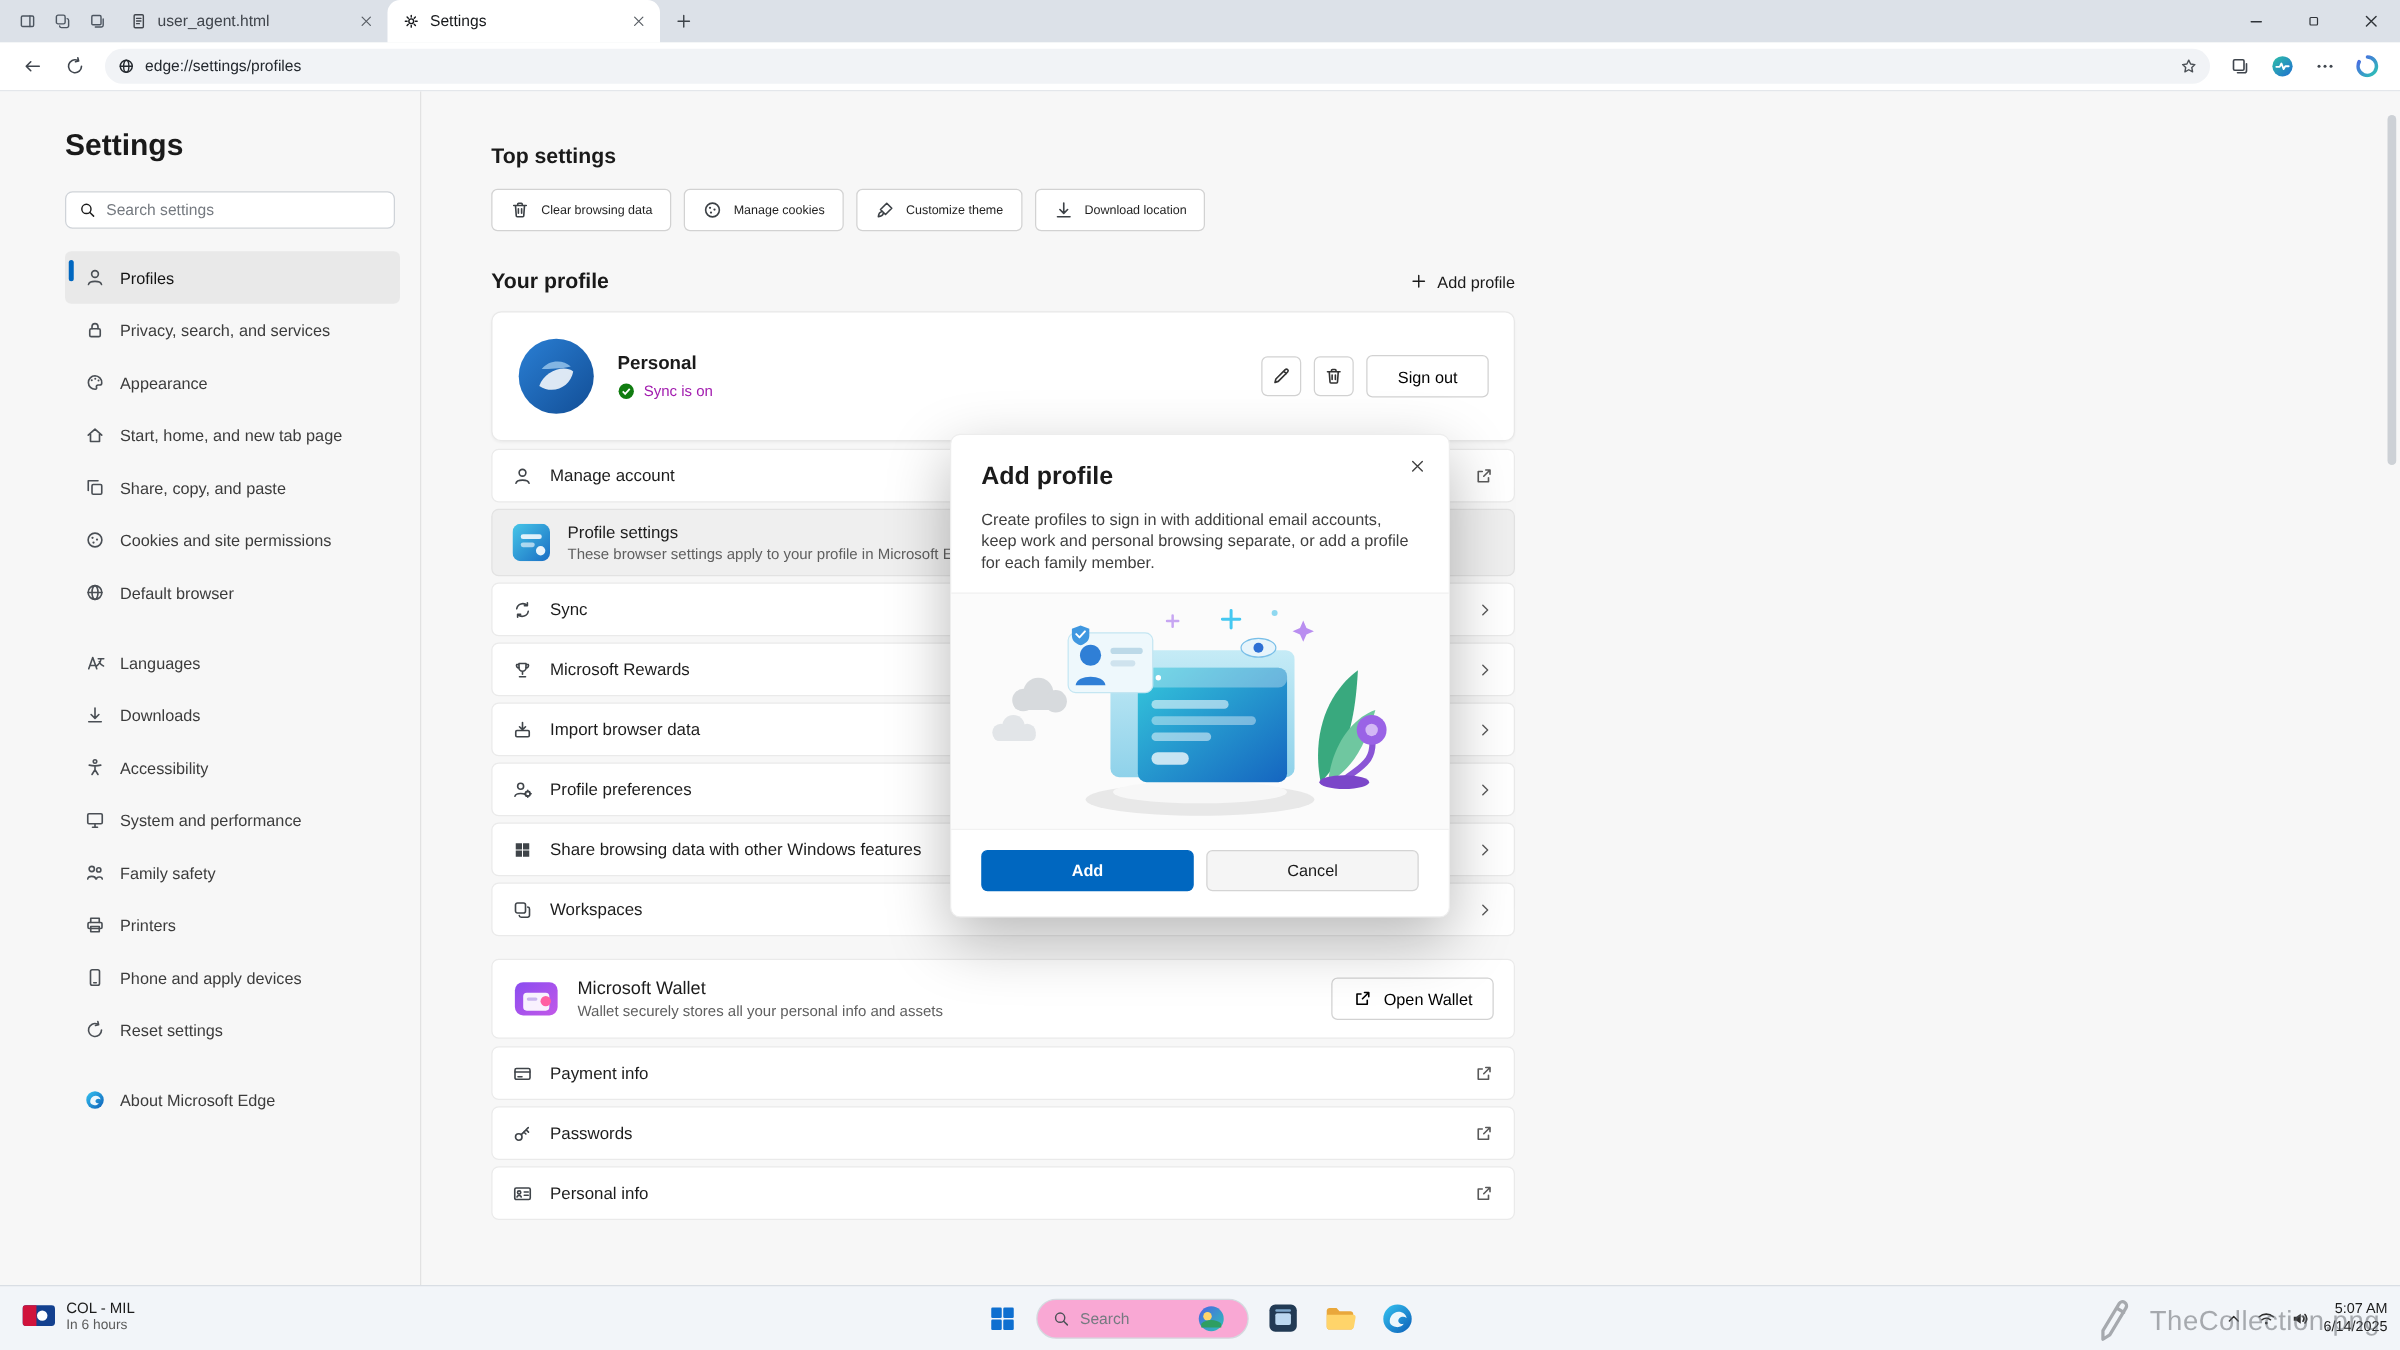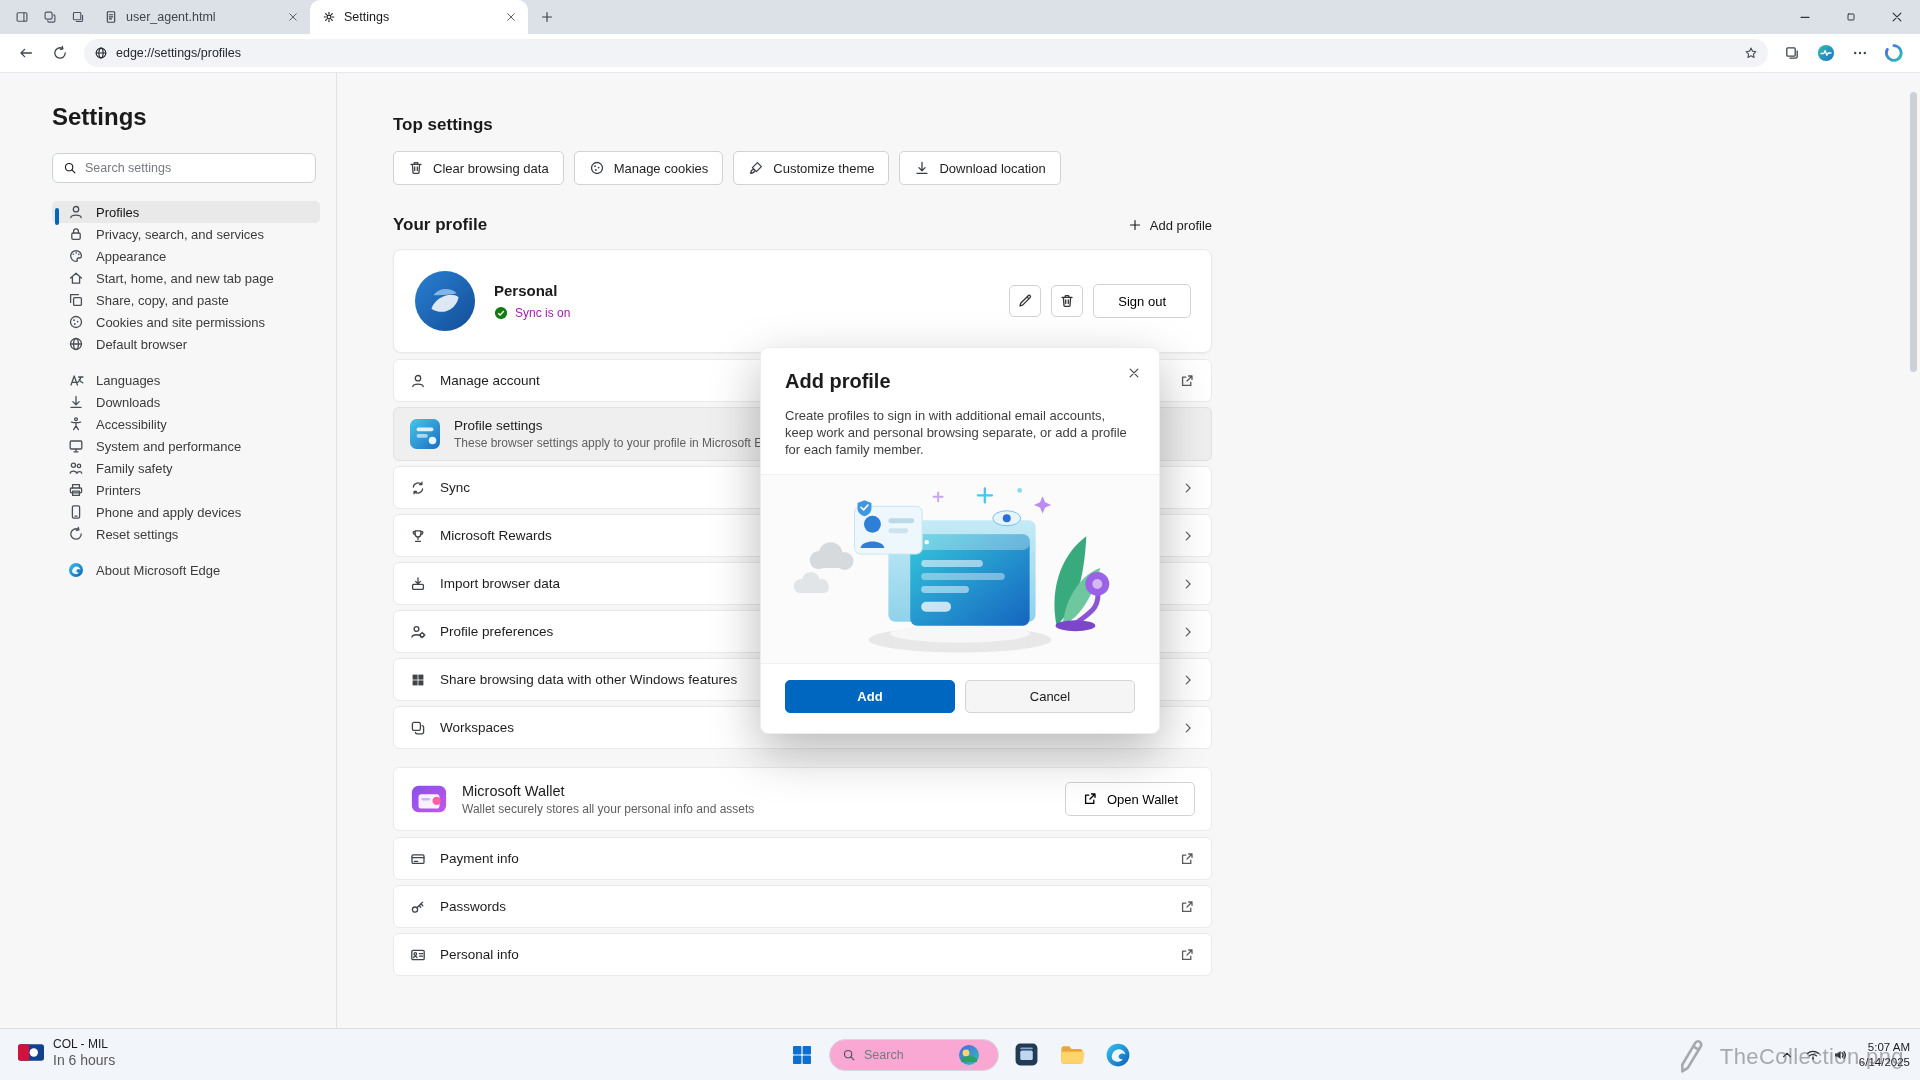--- a/index.html
+++ b/index.html
@@ -22,29 +22,29 @@
 .addressbar{flex:1;height:28px;background:#f1f3f6;border-radius:14px;display:flex;align-items:center;padding:0 10px;gap:8px;margin:0 6px;font-size:12.5px;color:#24292f}
 .addressbar .url{flex:1;white-space:nowrap;overflow:hidden}
 
 .page{position:absolute;top:73px;left:0;right:0;bottom:46px;display:flex;overflow:hidden}
 .sidebar{width:337px;border-right:1px solid #e2e2e2;padding:30px 16px 0 52px;flex:none}
 .sb-title{font-size:24px;font-weight:700;color:#1a1a1a}
 .sb-search{display:flex;align-items:center;gap:8px;padding:0 10px;background:#fff;border:1px solid #cfd3d8;border-radius:6px;height:30px;margin-top:22px;width:264px;color:#5f6阿368}
 .sb-search input{border:none;outline:none;background:transparent;font-size:12.5px;width:100%;color:#8b5cf6;font-family:inherit}
 input::placeholder{color:#757a80}
 .sb-nav{margin-top:18px;width:268px}
-.sb-item{position:relative;height:22px;display:flex;align-items:center;gap:12px;padding:0 10px 0 16px;border-radius:5px;font-size:13px;color:#3c3c3c}
+.sb-item{position:relative;height:42px;display:flex;align-items:center;gap:12px;padding:0 10px 0 16px;border-radius:5px;font-size:13px;color:#3c3c3c}
 .sb-item .ic{color:#4a4f55}
 .sb-item.sel{background:#e9e9e9;color:#141414}
 .sb-item.sel:before{content:"";position:absolute;left:3px;top:7px;width:3.5px;height:17px;border-radius:2px;background:#0067c0}
 .sb-gap{height:14px}
 .content{padding:42px 0 0 56px;width:900px}
 .h2{font-size:17px;font-weight:700;color:#1a1a1a}
 .topbtns{display:flex;gap:10px;margin-top:16px}
-.topbtn{height:34px;display:flex;align-items:center;gap:9px;padding:0 14px;background:#fff;border:1px solid #d2d2d2;border-radius:5px;font-size:13px;color:#1f1f1f;cursor:default}
+.topbtn{height:34px;display:flex;align-items:center;gap:9px;padding:0 14px;background:#fff;border:1px solid #d2d2d2;border-radius:5px;font-size:10px;color:#1f1f1f;cursor:default}
 .topbtn .ic{color:#3c4146}
 .ph{display:flex;align-items:center;justify-content:space-between;margin-top:30px;width:819px}
 .addprofile{display:flex;align-items:center;gap:8px;font-size:13px;background:none;border:none;color:#1b1b1b;font-family:inherit}
 .pcard{margin-top:14px;width:819px;height:104px;background:#fff;border:1px solid #e8e8e8;border-radius:8px;display:flex;align-items:center;padding:0 20px;box-shadow:0 1px 2px rgba(0,0,0,.04)}
 .avatar{width:62px;height:62px;flex:none;margin-right:18px}
 .pinfo{display:flex;flex-direction:column;gap:7px}
 .pname{font-size:15px;font-weight:700}
 .syncline{display:flex;align-items:center;gap:7px;font-size:12px;color:#a21caf}
 .pactions{margin-left:auto;display:flex;align-items:center;gap:10px}
 .iconbtn{width:32px;height:32px;background:#fff;border:1px solid #d2d2d2;border-radius:5px;display:flex;align-items:center;justify-content:center;color:#333}
@@ -67,21 +67,21 @@
 .dillu{margin:16px -24px 0;height:190px;background:#fbfbfb;border-top:1px solid #f1f1f1;border-bottom:1px solid #f1f1f1}
 .dillu svg{width:100%;height:100%}
 .dbtns{display:flex;gap:10px;margin-top:16px}
 .dbtn{flex:1;height:33px;border-radius:5px;font-size:13px;display:flex;align-items:center;justify-content:center;font-family:inherit}
 .dbtn.primary{background:#0067c0;color:#fff;border:1px solid #0067c0;font-weight:700}
 .dbtn.secondary{background:#f5f5f5;border:1px solid #d4d4d4;color:#1a1a1a}
 
 .taskbar{position:absolute;left:0;right:0;bottom:0;height:52px;background:#f2f5f9;border-top:1px solid #d9dee4;z-index:40}
 .widget{position:absolute;left:10px;top:5px;display:flex;align-items:center;gap:9px;height:36px;padding:0 8px;border-radius:6px}
 .w1{font-size:12px;color:#1c1c1c}
-.w2{font-size:14px;color:#5a5a5a;margin-top:1px}
+.w2{font-size:11px;color:#5a5a5a;margin-top:1px}
 .tb-center{position:absolute;left:50%;top:0;transform:translateX(-50%);height:100%;display:flex;align-items:center;gap:8px}
 .tb-btn{width:38px;height:38px;border-radius:6px;display:flex;align-items:center;justify-content:center}
 .tb-search{width:170px;height:32px;background:#f9a8d4;border:1px solid #d4d9df;border-radius:16px;display:flex;align-items:center;gap:8px;padding:0 5px 0 12px;color:#4c5157}
 .tb-search input{border:0;outline:0;font-size:12.5px;color:#444;width:86px;background:transparent;font-family:inherit}
 .tray{position:absolute;right:10px;top:0;height:100%;display:flex;align-items:center;gap:11px;color:#2f2f2f}
 .clock{text-align:right;font-size:11.5px;line-height:1.3;color:#1d1d1d}
 
 .watermark{position:absolute;right:16px;bottom:4px;z-index:60;display:flex;align-items:center;gap:10px;color:#5c6066;opacity:.5;pointer-events:none}
 .wm-text{font-size:22px;letter-spacing:.4px}
 .scrollthumb{position:absolute;right:3px;top:92px;width:7px;height:280px;background:#cdd1d6;border-radius:4px;z-index:5}

